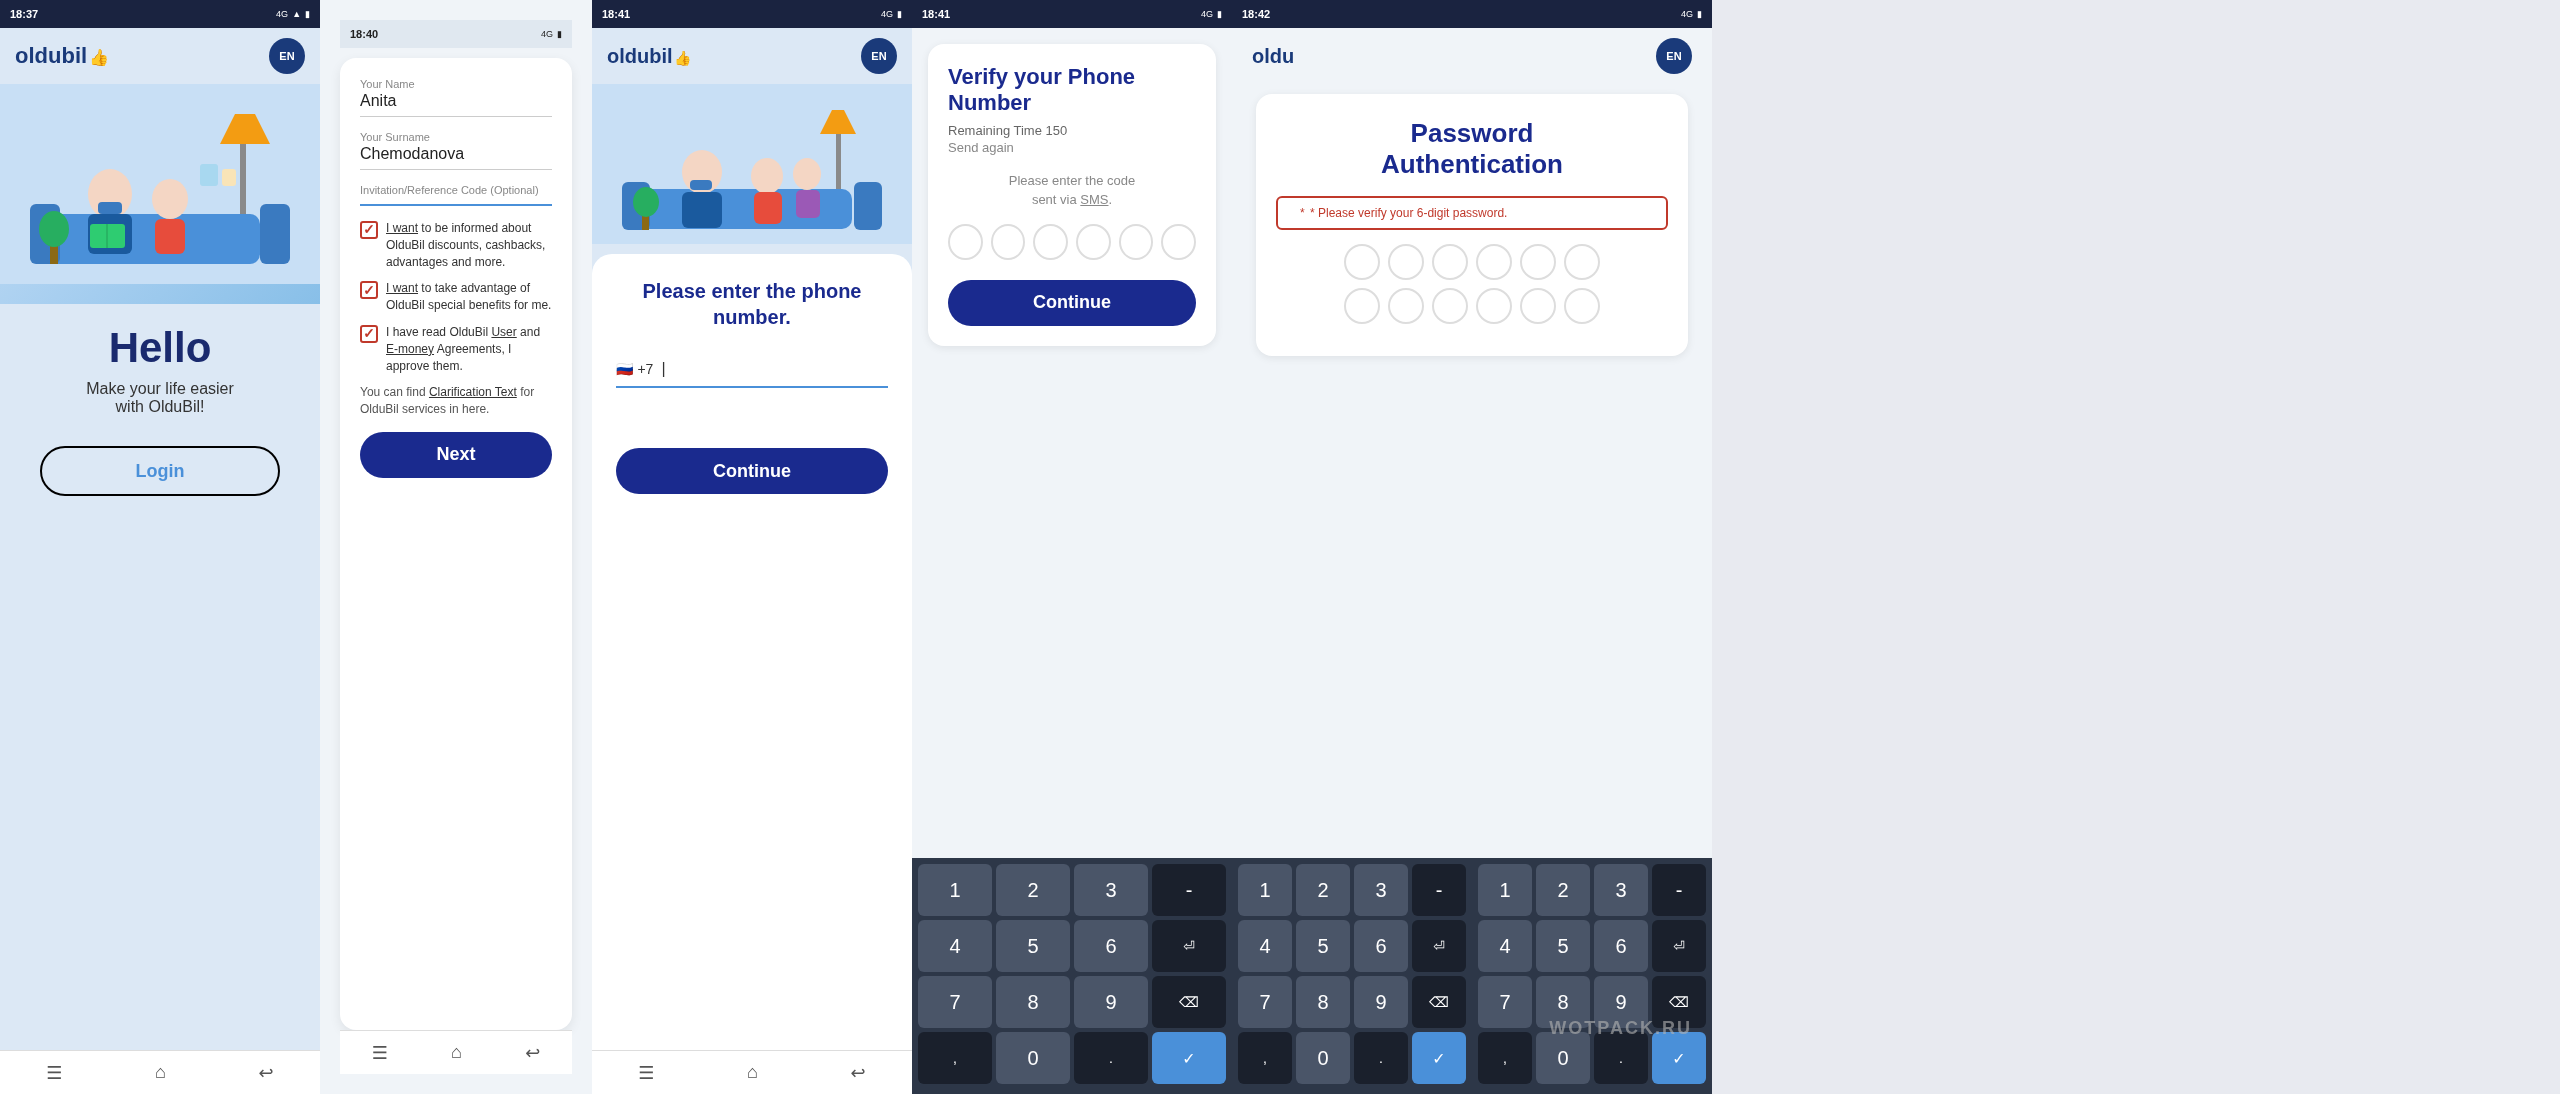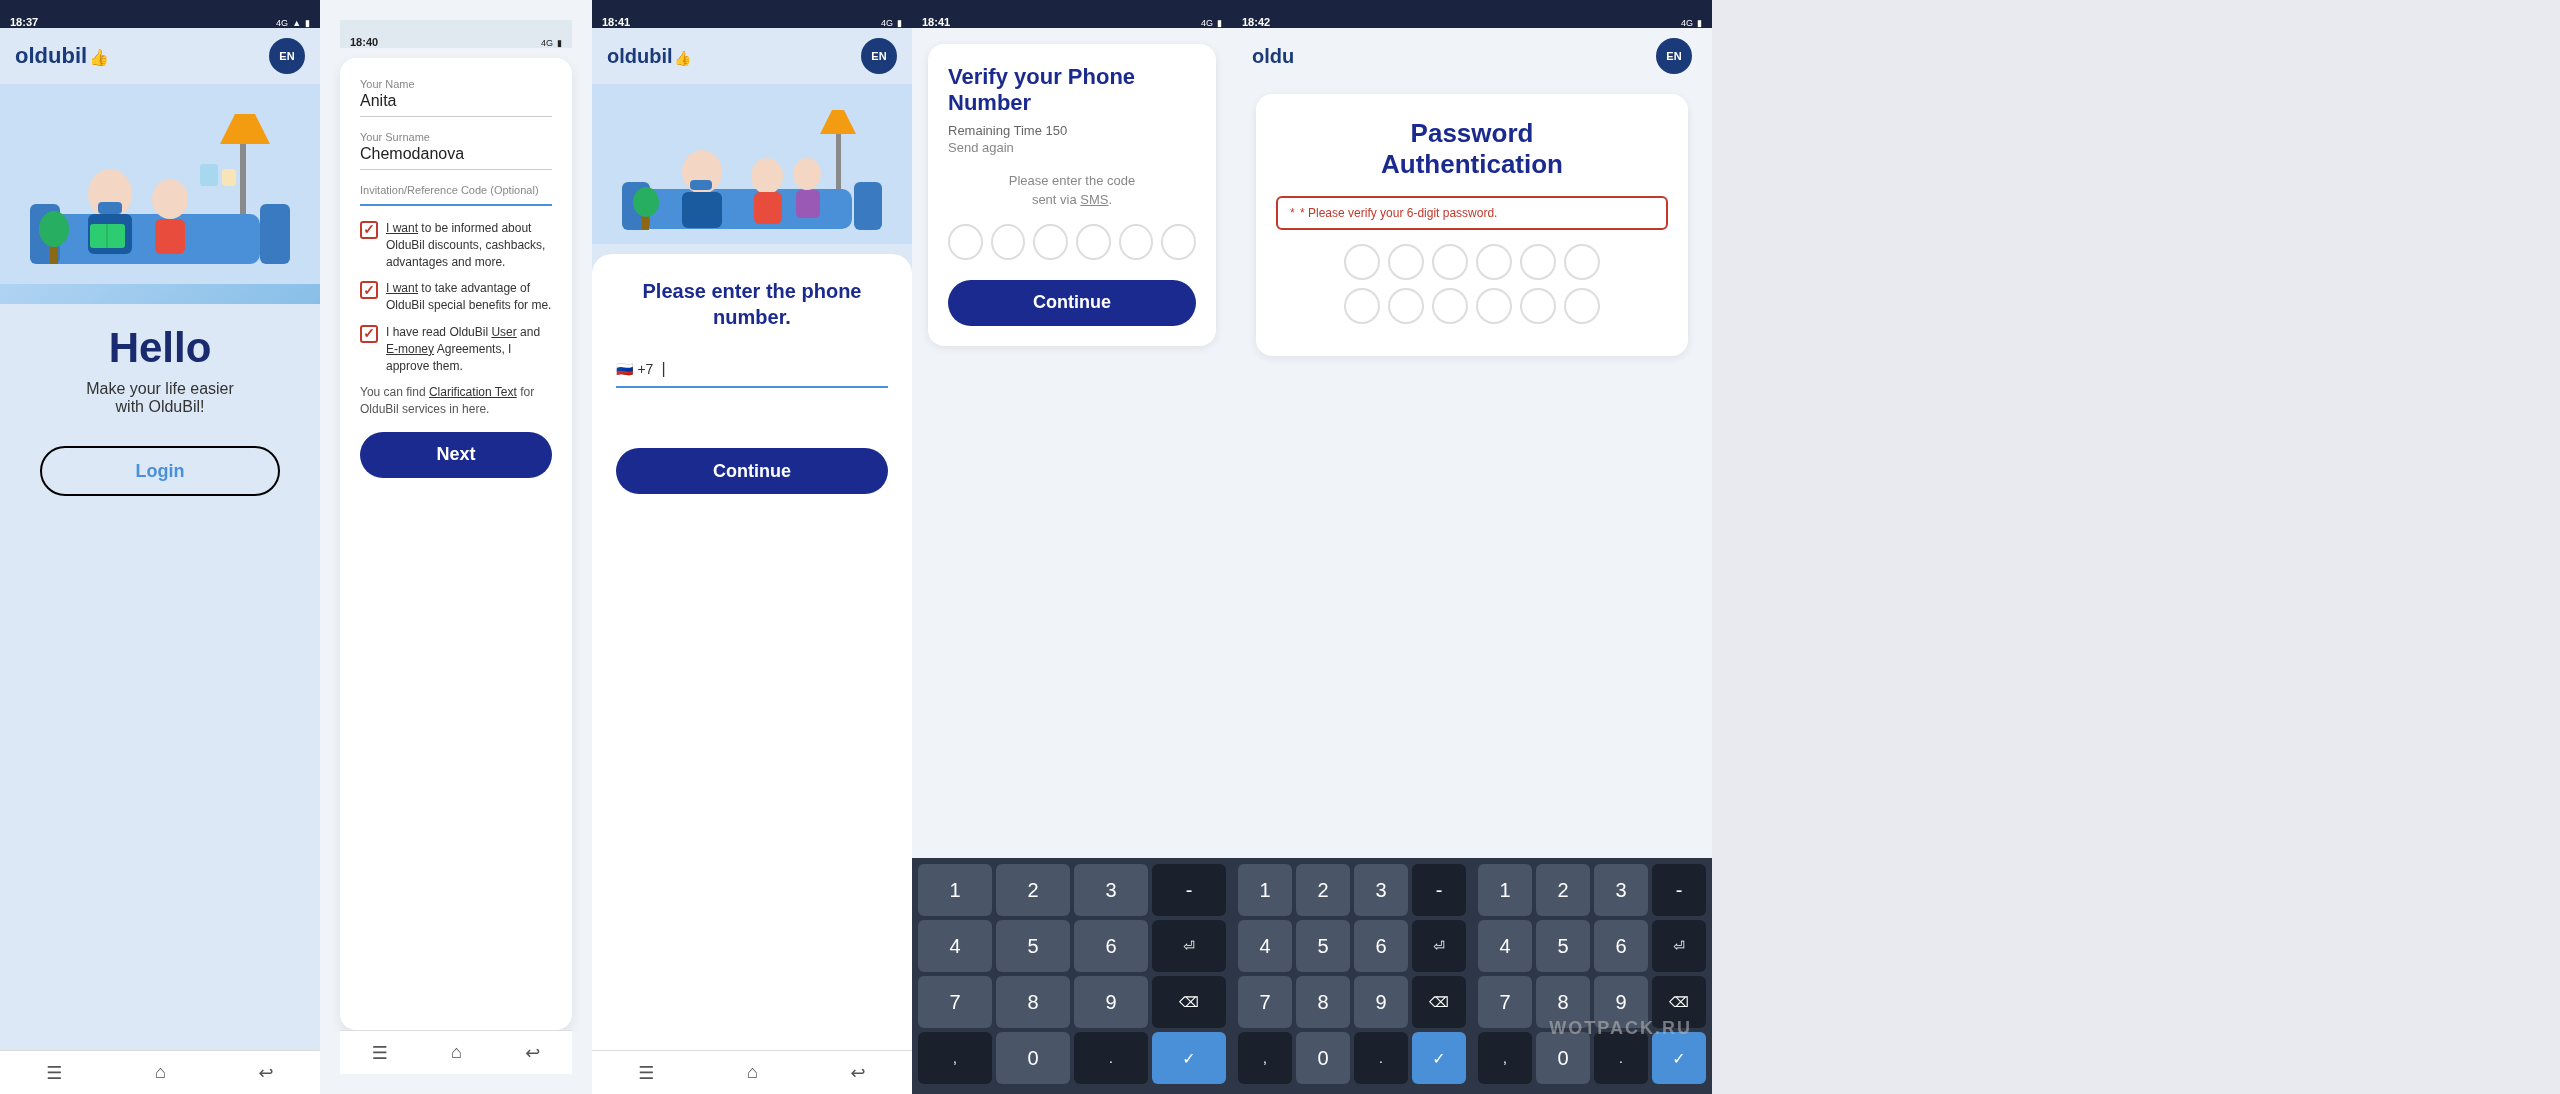--- a/index.html
+++ b/index.html
@@ -46,21 +46,21 @@
       background: #f0f4f8;
       padding: 0;
     }
 
     
     .status-bar {
       width: 100%;
       height: 28px;
       background: #1a2340;
       display: flex;
-      align-items: flex-end;
+      align-items: center;
       justify-content: space-between;
       padding: 0 10px;
       flex-shrink: 0;
     }
     .status-bar-dark {
       background: #1a2340;
     }
     .status-time {
       color: white;
       font-size: 11px;
@@ -363,21 +363,21 @@
       font-size: 26px;
       font-weight: 900;
       color: #1a2a8e;
       text-align: center;
       margin-bottom: 16px;
       line-height: 1.2;
     }
     .password-error {
       border: 2px solid #c0392b;
       border-radius: 6px;
-      padding: 8px 12px;
+      padding: 8px 22px;
       font-size: 12px;
       color: #c0392b;
       margin-bottom: 14px;
     }
     .password-error-star {
       color: #c0392b;
       margin-right: 2px;
     }
     .code-boxes-2 {
       display: flex;

